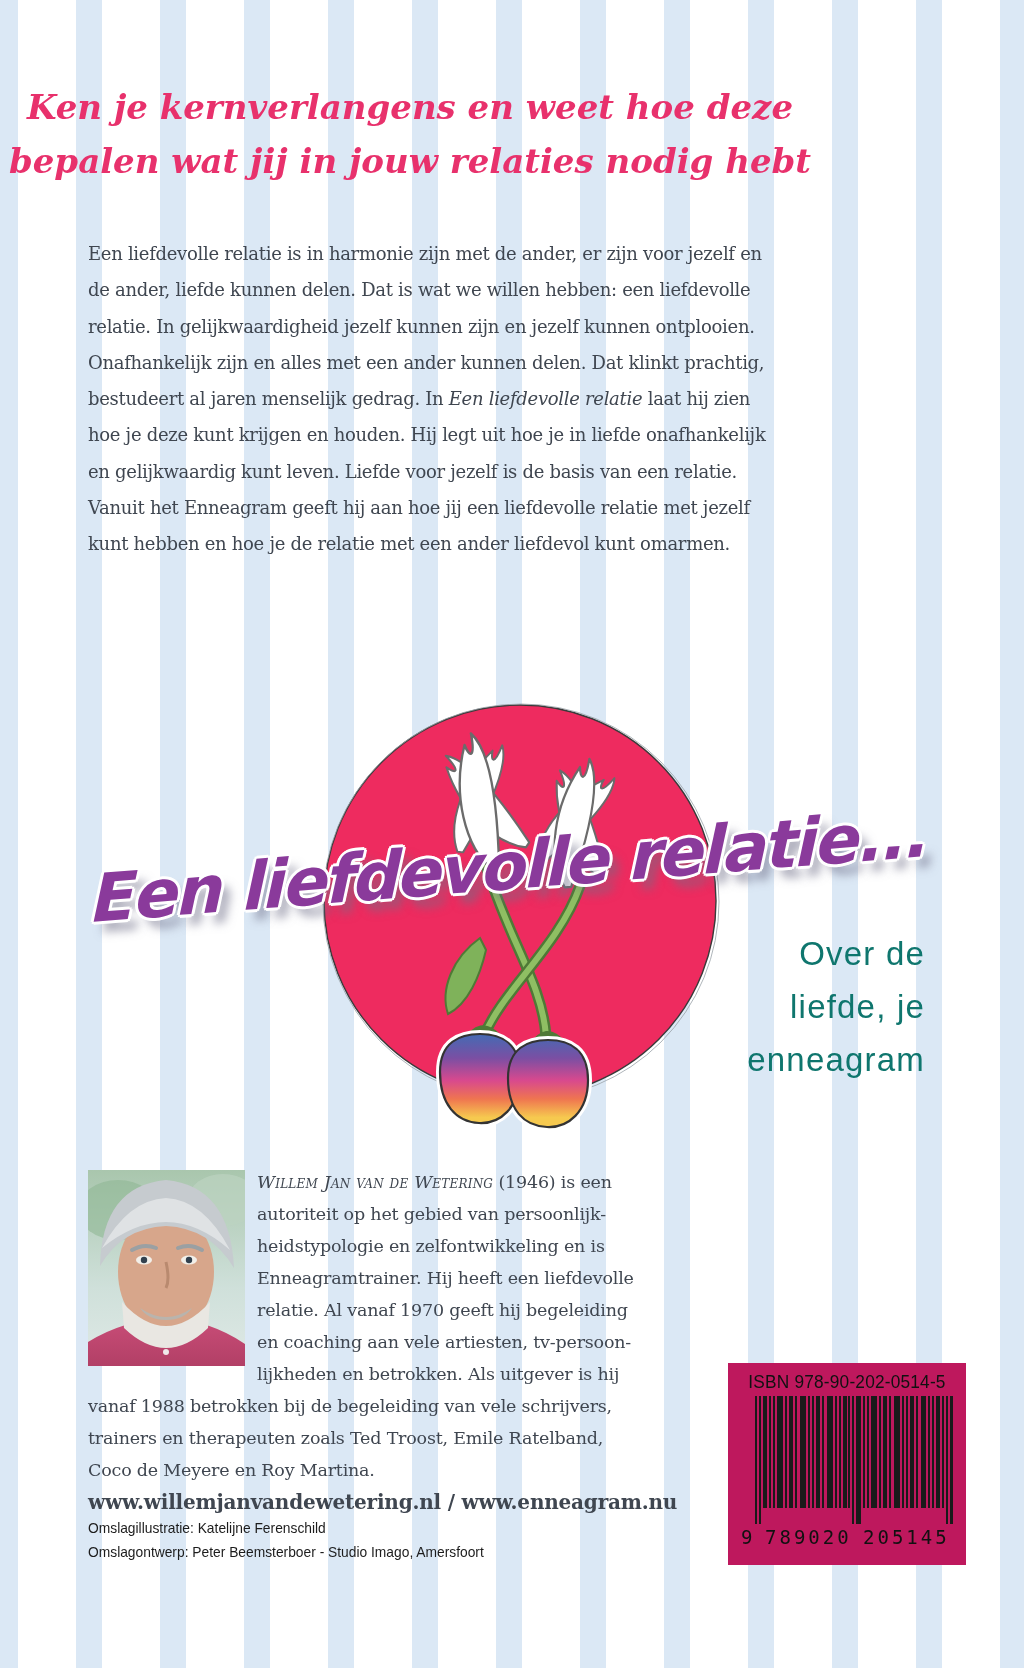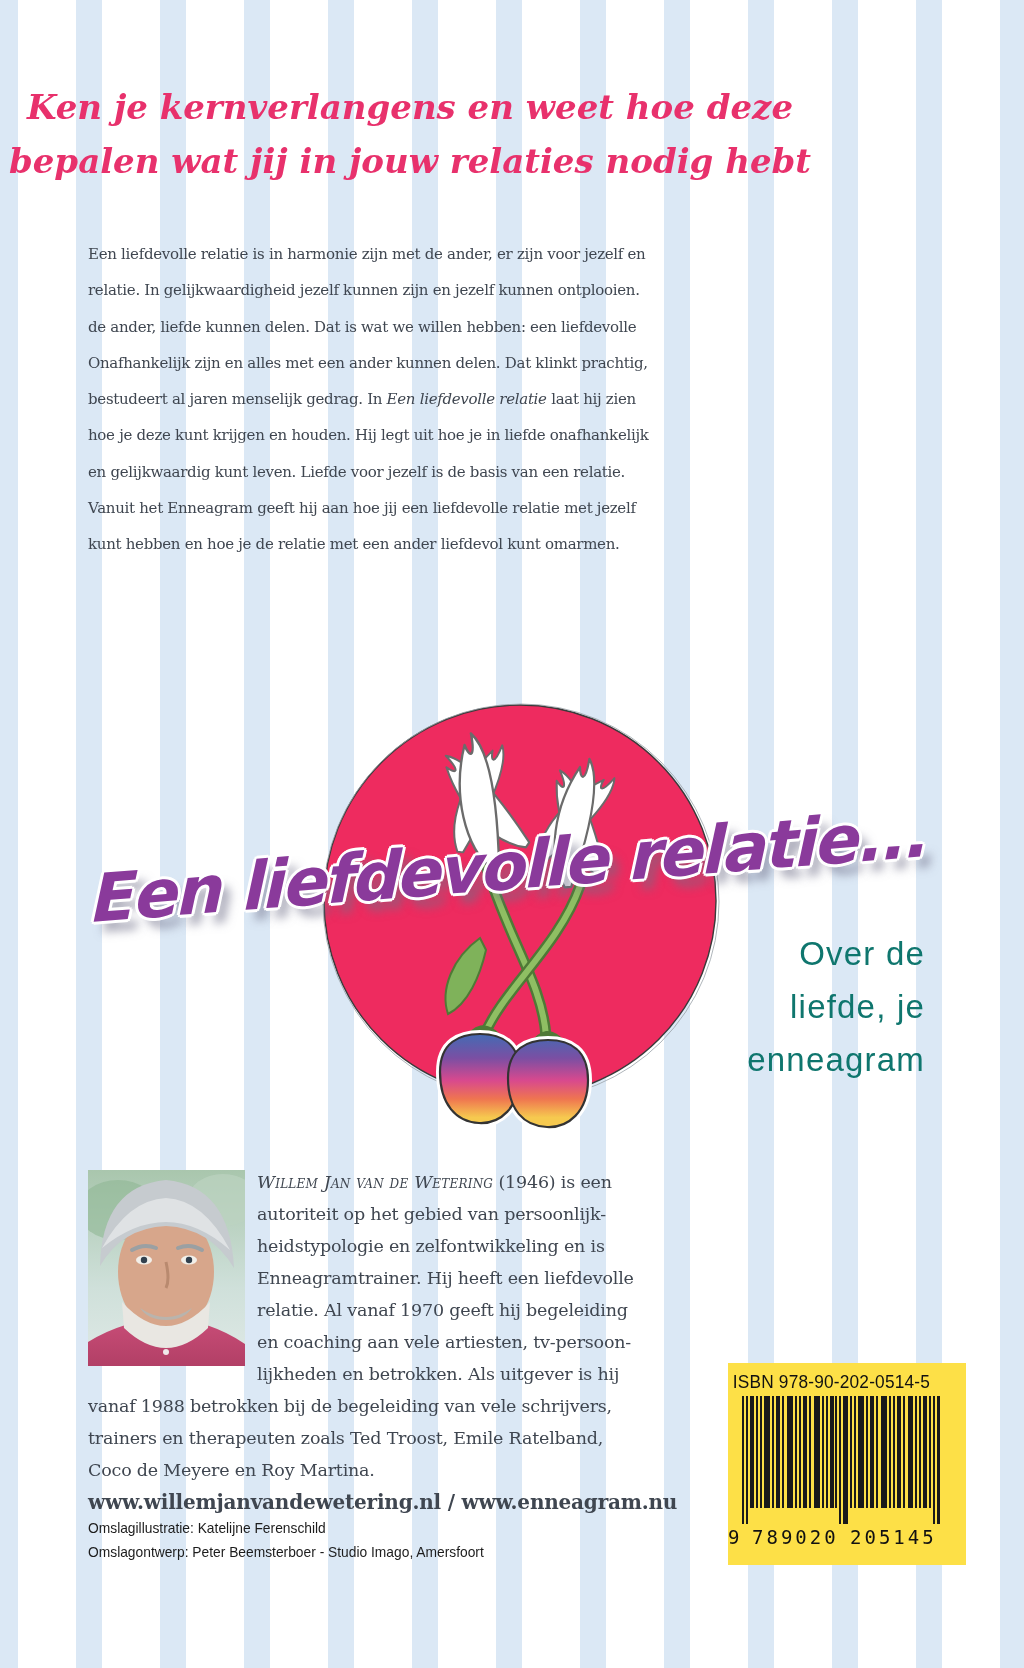--- a/index.html
+++ b/index.html
@@ -11,21 +11,21 @@
        background-position:-8px 0;}
   .canvas{position:absolute;inset:0;}
 
   
   .heading{position:absolute;left:0;top:80px;width:820px;text-align:center;
        color:var(--accent_pink);font-family:"DejaVu Serif", serif;
        font-style:italic;font-weight:bold;font-size:34px;line-height:54px;}
 
   
   .blurb{position:absolute;left:88px;top:236px;width:900px;
-       color:var(--text_dark);font-size:15px;line-height:36.3px;letter-spacing:-0.3px;
+       color:var(--text_dark);font-size:18px;line-height:36.3px;letter-spacing:-0.3px;
        white-space:nowrap;}
   .it{font-style:italic;}
   .sc{font-variant:small-caps;letter-spacing:0.2px;font-style:italic;}
   .b{font-weight:bold;font-size:20px;}
 
   
   .illu{position:absolute;left:280px;top:640px;width:480px;height:520px;}
 
   
   .script-title{position:absolute;left:50px;top:828px;width:920px;height:140px;
@@ -49,42 +49,42 @@
        white-space:nowrap;}
   .photo{float:left;width:157px;height:196px;margin:4px 12px 10px 0;}
 
   
   .credits{position:absolute;left:88px;top:1516px;width:560px;
        font-family:"Liberation Sans", sans-serif;font-size:15px;line-height:24px;
        color:#1c1c1c;transform:scaleX(.92);transform-origin:left top;}
 
   
   .isbn-box{position:absolute;left:728px;top:1363px;width:238px;height:202px;
-       background:#fde047;}
+       background:#be185d;text-align:center;}
   .isbn-label{margin-top:9px;font-family:"Liberation Sans", sans-serif;
        font-size:18px;letter-spacing:0.2px;color:#111;transform:scaleX(.96);}
   .isbn-box svg{margin-top:3px;}
   .bar-digit{font-family:"DejaVu Sans Mono", monospace;font-size:19px;letter-spacing:3px;fill:#111;}
 </style>
 </head>
 <body>
 
 <div class="stripes"></div>
 
 <div class="canvas">
 
   <div class="heading">
     <div>Ken je kernverlangens en weet hoe deze</div>
     <div>bepalen wat jij in jouw relaties nodig hebt</div>
   </div>
 
   <div class="blurb" id="blurb">
       <div><span>Een liefdevolle relatie is in harmonie zijn met de ander, er zijn voor jezelf en</span></div>
+      <div><span>de ander, liefde kunnen delen. Dat is wat we willen hebben: een liefdevolle</span></div>
       <div><span>relatie. In gelijkwaardigheid jezelf kunnen zijn en jezelf kunnen ontplooien.</span></div>
-      <div><span>de ander, liefde kunnen delen. Dat is wat we willen hebben: een liefdevolle</span></div>
       <div><span>Onafhankelijk zijn en alles met een ander kunnen delen. Dat klinkt prachtig,</span></div>
       <div><span>bestudeert al jaren menselijk gedrag. In </span><span class="it">Een liefdevolle relatie</span><span> laat hij zien</span></div>
       <div><span>hoe je deze kunt krijgen en houden. Hij legt uit hoe je in liefde onafhankelijk</span></div>
       <div><span>en gelijkwaardig kunt leven. Liefde voor jezelf is de basis van een relatie.</span></div>
       <div><span>Vanuit het Enneagram geeft hij aan hoe jij een liefdevolle relatie met jezelf</span></div>
       <div><span>kunt hebben en hoe je de relatie met een ander liefdevol kunt omarmen.</span></div>
     </div>
 
   <svg class="illu" viewBox="0 0 480 520" width="480" height="520">
     <defs>

